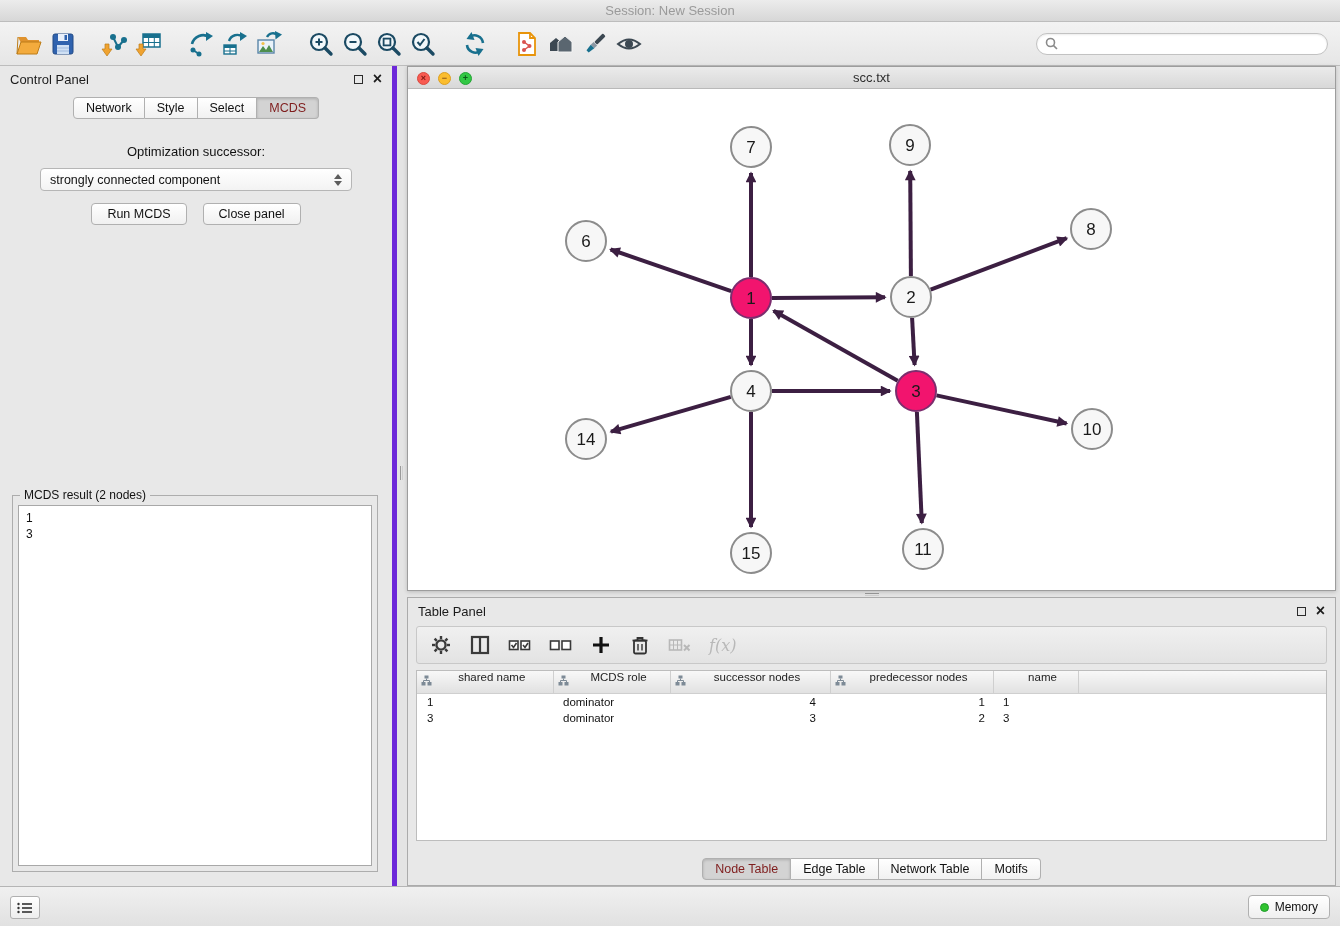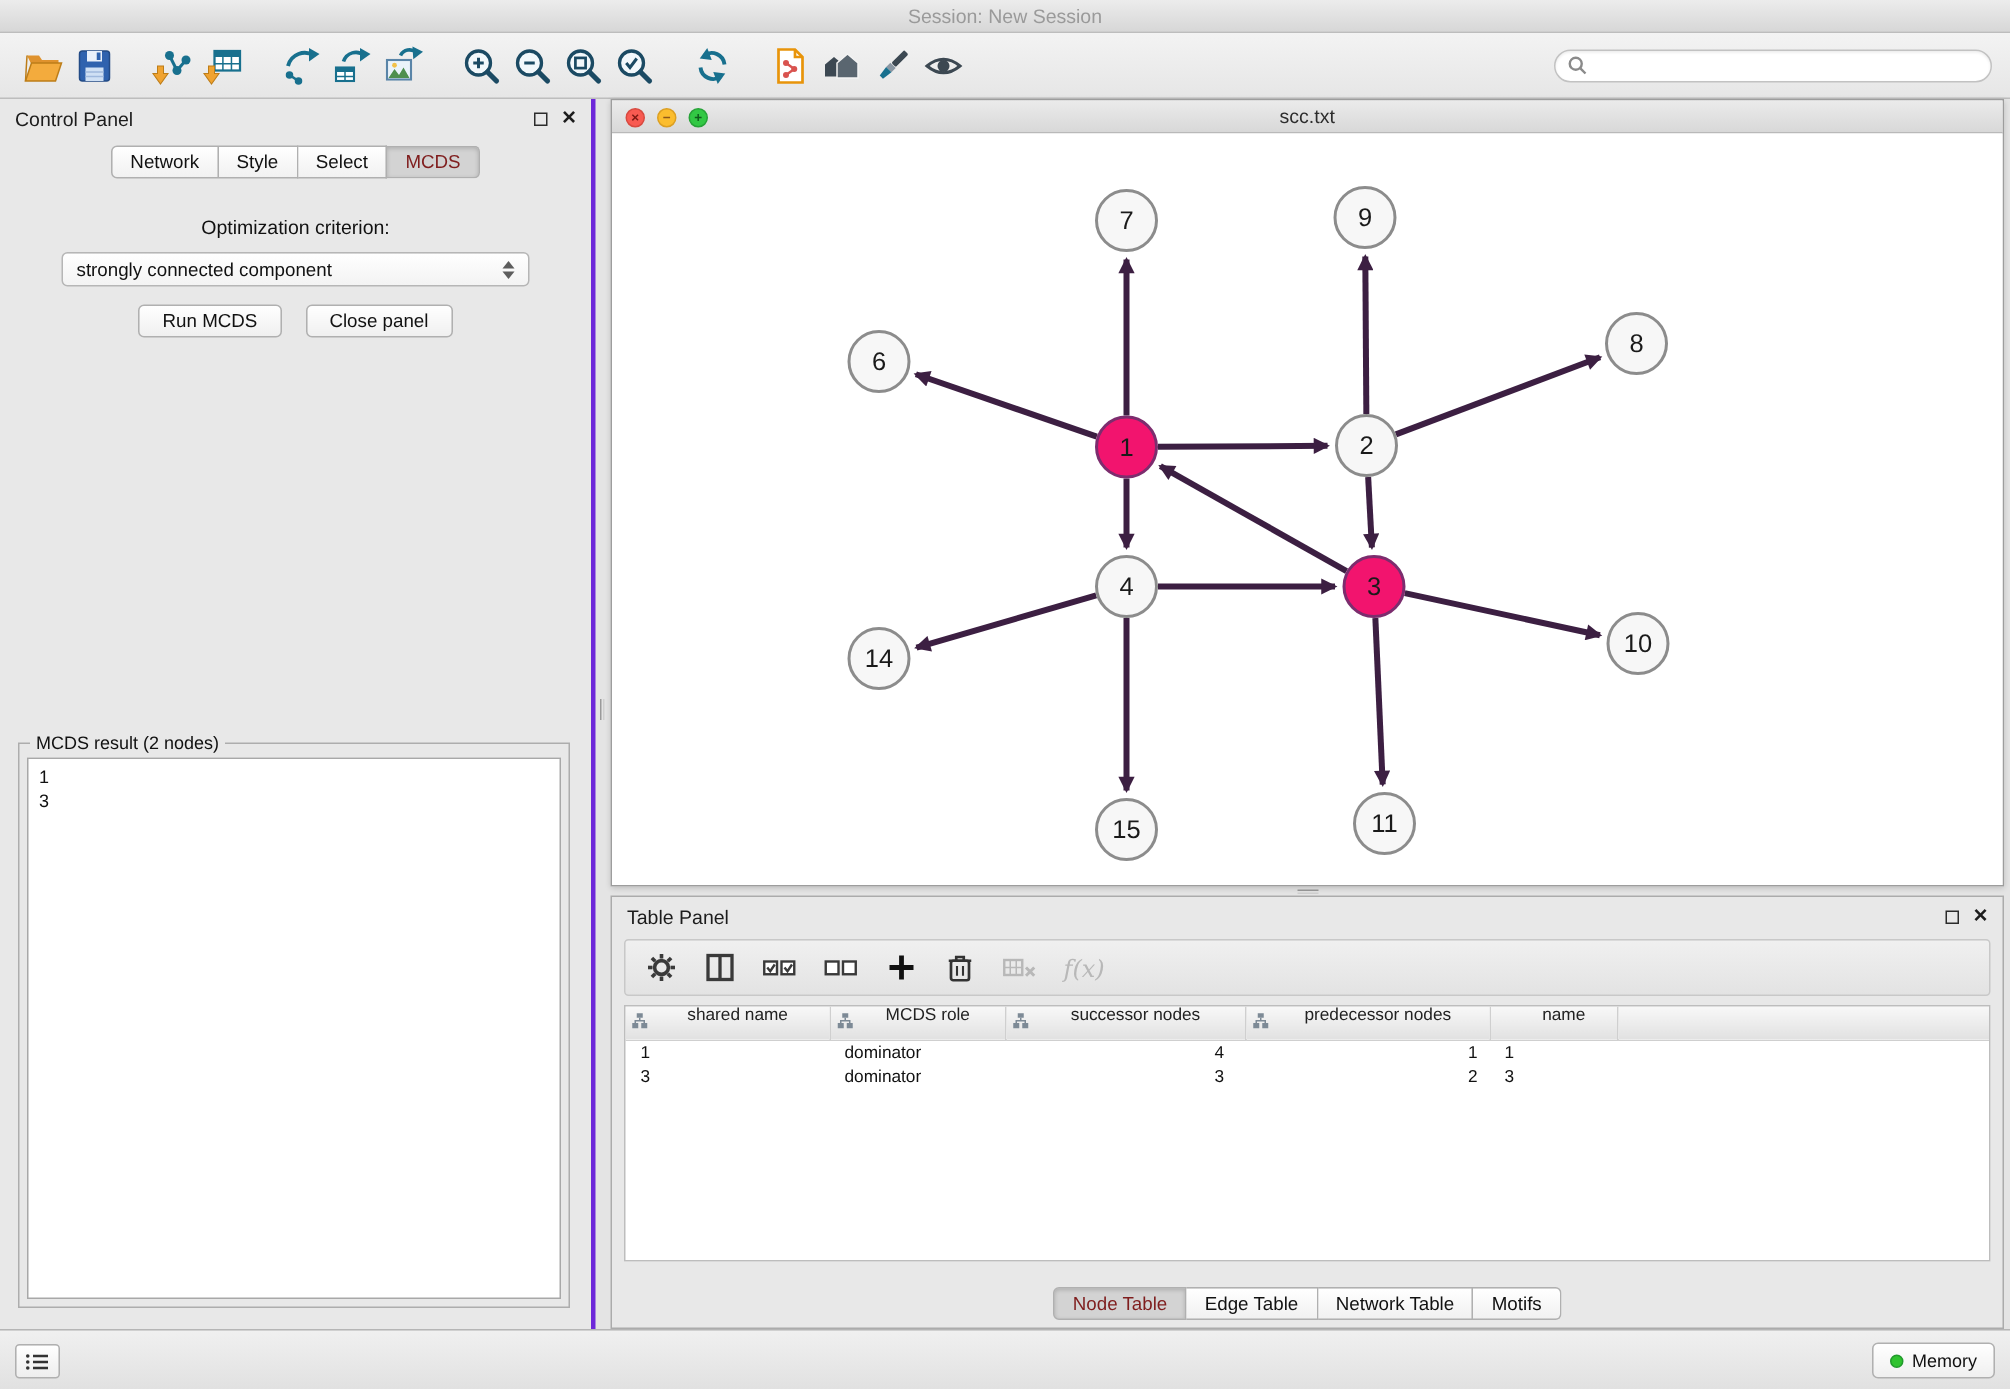--- a/index.html
+++ b/index.html
@@ -22,21 +22,21 @@
   .float-box{width:9px;height:9px;border:1.5px solid #2b2b2b;display:inline-block;}
   .x-glyph{font-size:16px;font-weight:bold;color:#1c1c1c;line-height:1;}
   .seg-group{display:inline-flex;vertical-align:middle;}
   .seg{border:1px solid #b0b0b0;border-left:none;background:linear-gradient(#ffffff,#f1f1f1);padding:3px 12px;font-size:12.5px;color:#111;white-space:nowrap;}
   .seg:first-child{border-left:1px solid #b0b0b0;border-radius:4px 0 0 4px;}
   .seg:last-child{border-radius:0 4px 4px 0;}
   .seg.active{background:#d3d3d3;color:#7f1d1d;box-shadow:inset 0 1px 3px rgba(0,0,0,.18);}
   .mac-btn{border:1px solid #b0b0b0;border-radius:4px;background:linear-gradient(#fff,#f0f0f0);font-size:12.5px;padding:3px 15px;font-family:inherit;color:#111;}
 
   
-  .control-panel{position:absolute;left:0;top:66px;width:397px;height:820px;background:#e8e8e8;border-right:3px solid #6d28d9;}
+  .control-panel{position:absolute;left:0;top:66px;width:397px;height:820px;background:#e8e8e8;border-right:5px solid #6d28d9;}
   .cp-tabs{text-align:center;margin-top:5px;}
   .opt-label{text-align:center;font-size:13px;margin-top:25px;color:#111;}
   .mac-select{width:312px;height:23px;margin:9px auto 0;border:1px solid #b6b6b6;border-radius:4px;background:linear-gradient(#fff,#f3f3f3);display:flex;align-items:center;padding:0 9px;font-size:12.5px;}
   .sel-arrows{margin-left:auto;display:flex;flex-direction:column;gap:2px;}
   .sel-arrows i{display:block;width:0;height:0;border-left:4px solid transparent;border-right:4px solid transparent;}
   .sel-arrows .up{border-bottom:5px solid #5d5d5d;}
   .sel-arrows .down{border-top:5px solid #5d5d5d;}
   .cp-buttons{margin-top:12px;display:flex;justify-content:center;gap:16px;align-items:center;}
   .result-box{position:absolute;left:12px;right:14px;top:429px;bottom:14px;border:1px solid #adadad;}
   .result-title{position:absolute;top:-8px;left:7px;background:#e8e8e8;padding:0 4px;font-size:12px;color:#111;}
@@ -247,21 +247,21 @@
     </span>
   </div>
   <div class="cp-tabs">
     <span class="seg-group">
       <span class="seg">Network</span>
       <span class="seg">Style</span>
       <span class="seg">Select</span>
       <span class="seg active">MCDS</span>
     </span>
   </div>
-  <div class="opt-label">Optimization criterion:</div>
+  <div class="opt-label">Optimization successor:</div>
   <div class="mac-select">
     <span>strongly connected component</span>
     <span class="sel-arrows">
         <i class="up"></i>
         <i class="down"></i>
       </span>
   </div>
   <div class="cp-buttons">
     <button class="mac-btn">Run MCDS</button>
     <button class="mac-btn">Close panel</button>

